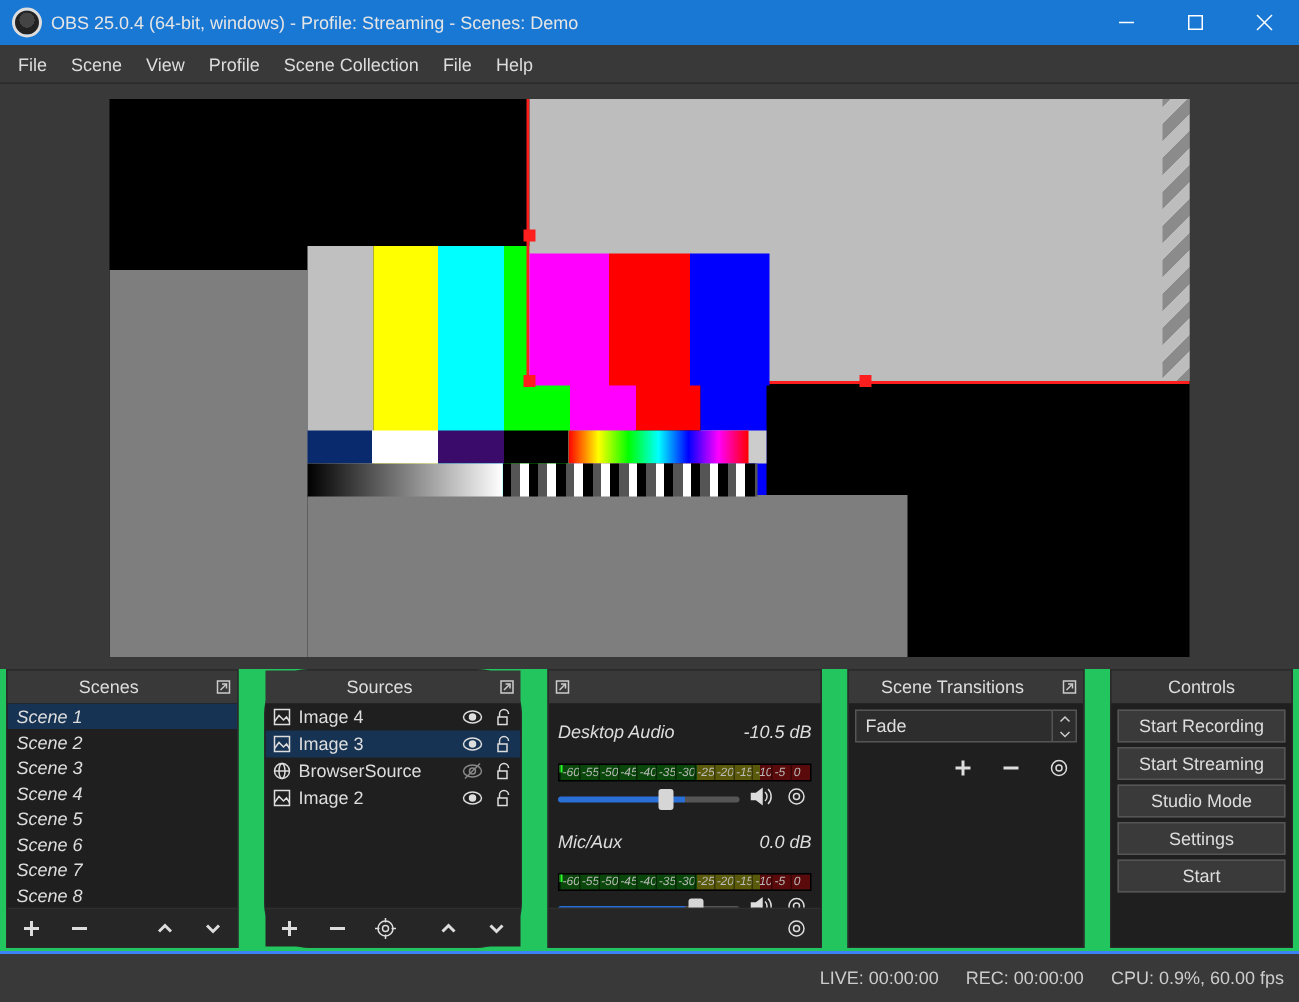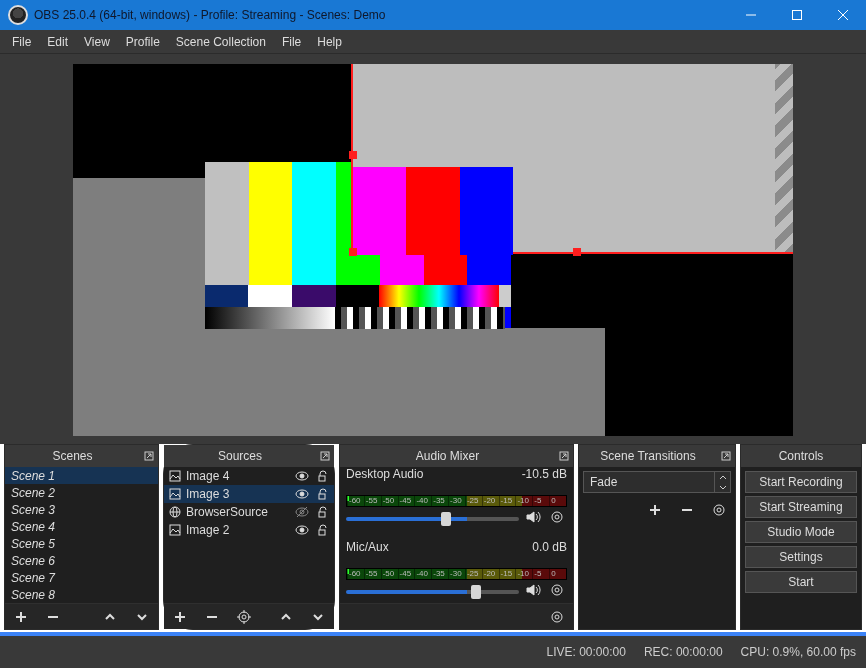--- a/index.html
+++ b/index.html
@@ -1,20 +1,20 @@
 <!DOCTYPE html>
 <html><head>
 <meta charset="utf-8">
 <style>
   * { box-sizing: border-box; margin: 0; padding: 0; font-family: "Segoe UI", Arial, sans-serif; font-size: 12px; }
   html, body { width: 866px; height: 668px; overflow: hidden; background: #000; }
   .window { width: 866px; height: 668px; display: flex; flex-direction: column; background: #393939; }
 
   
-  .titlebar { height: 30px; background: #1978d4; display: flex; align-items: center; color: #0f172a; }
+  .titlebar { height: 30px; background: #1978d4; display: flex; align-items: center; color: #e5e5e5; }
   .titlebar .logo { width: 20px; height: 20px; border-radius: 50%; margin: 0 6px 0 8px; background: radial-gradient(circle at 50% 40%, #444 0 40%, #222 41% 100%); border: 2px solid #ddd; position: relative; }
   .titlebar .title { flex: 1; font-size: 12px; white-space: nowrap; }
   .titlebar .winbtn { width: 46px; height: 30px; display: flex; align-items: center; justify-content: center; }
   .titlebar svg { stroke: #fff; stroke-width: 1; fill: none; }
 
   
   .menubar { height: 40px; background: #393939; display: flex; align-items: center; padding: 0 4px; border-bottom: 1px solid #2b2b2b; }
   .menubar .menuitem { color: #ddd; padding: 3px 8px; }
 
   
@@ -42,21 +42,21 @@
   .canvas .selBox { position: absolute; left: 278px; top: -8px; width: 452px; height: 198px; border: 2px solid #ff1e1e; }
   .selHandle { position: absolute; width: 8px; height: 8px; background: #ff1e1e; }
   .selBox .h4 { left: -4px; top: calc(50% - 4px); }
   .selBox .h6 { left: -4px; bottom: -4px; } .selBox .h7 { left: calc(50% - 4px); bottom: -4px; }
   .selFill { position: absolute; inset: 0; background: #bdbdbd; }
   .selStripe { position: absolute; right: 0; top: 0; width: 26px; height: 100%; background: repeating-linear-gradient(135deg, #8b8b8b 0 8px, #bdbdbd 8px 16px); }
   .selBarsExt { position: absolute; left: 0; top: 109px; width: 160px; height: 88px; display: flex; }
   .selBarsExt div { flex: 1; }
 
   
-  .docks { height: 188px; display: flex; gap: 4px; padding: 0 4px 2px 4px; background: #ffffff; }
+  .docks { height: 188px; display: flex; gap: 17px; padding: 0 4px 2px 4px; background: #22c55e; }
   .dock { background: #202020; display: flex; flex-direction: column; border: 1px solid #2b2b2b; }
   .dock .dtitlebar { height: 22px; background: #393939; display: flex; align-items: center; }
   .dock .dtitle { flex: 1; text-align: center; color: #ddd; }
   .dock .dpop { width: 18px; height: 18px; display: flex; align-items: center; justify-content: center; }
   .dock .dpop svg { stroke: #ccc; fill: none; }
   .dock .body { flex: 1; background: #1f1f1f; overflow: hidden; position: relative; }
 
   
   .scenes { width: 155px; }
   .scenes .list { color: #ddd; }
@@ -70,21 +70,21 @@
   .sources .srow .icn { width: 14px; height: 14px; display:flex; align-items:center; justify-content:center; }
   .sources .srow .lbl { flex: 1; }
   .sources .srow .eye, .sources .srow .lock { width: 16px; height: 16px; display:flex; align-items:center; justify-content:center; }
 
   .bottombar { height: 26px; display:flex; align-items:center; gap: 8px; padding: 0 4px; border-top: 1px solid #2f2f2f; background: #262626; }
   .iconbtn { width: 24px; height: 22px; display:flex; align-items:center; justify-content:center; color:#ddd; }
   .iconbtn svg { stroke:#ddd; fill:none; }
 
   
   .mixer { flex: 1; }
-  .mixer .mixbody { padding: 0 6px; color:#ddd; }
+  .mixer .mixbody { padding: 12px 6px; color:#ddd;font-style:italic; }
   .mixer .chan { margin-bottom: 12px; }
   .mixer .chan .top { display:flex; justify-content: space-between; }
   .mixer .meter { height: 12px; position: relative; margin-top: 14px;
     background: linear-gradient(90deg, #0a470a 0 55%, #5a5a0a 55% 80%, #5a0a0a 80% 100%);
     border:1px solid #000; }
   .mixer .meter .ticks { position: absolute; inset: 0; display:flex; }
   .mixer .meter .ticks span { flex:1; border-left:1px solid rgba(0,0,0,.4); font-size:8px; color:#bbb; text-align:left; padding-left:1px; line-height: 10px; overflow:hidden;}
   .mixer .meter .green { position:absolute; left:0; top:0; height:50%; width:2px; background:#2cff2c; }
   .mixer .sliderrow { display:flex; align-items:center; gap:6px; margin-top:2px; }
   .mixer .track { flex:1; height:4px; background: linear-gradient(90deg, #2a6fd6 0 70%, #555 70% 100%); position:relative; border-radius:2px;}
@@ -105,21 +105,21 @@
   .trans .row3 .spinbox .v { flex:1; padding:3px 6px; }
   .trans .row3 .spinbox .sp { width:16px; display:flex; flex-direction:column; border-left:1px solid #555;}
   .trans .row3 .spinbox .sp div { flex:1; display:flex; align-items:center; justify-content:center;}
 
   
   .controls { width: 122px; }
   .controls .body { padding: 4px; display:flex; flex-direction:column; gap:3px; }
   .controls .btn { height:22px; background:#3a3a3a; border:1px solid #555; color:#ddd; display:flex; align-items:center; justify-content:center; }
 
   
-  .statusbar { height: 22px; background: #393939; display:flex; align-items:center; color:#ccc; padding: 16px 10px; gap: 18px; border-top:4px solid #3b82f6;}
+  .statusbar { height: 22px; background: #393939; display:flex; align-items:center; color:#ccc; padding: 16px 10px; gap: 18px; border-top:2px solid #3b82f6;}
   .statusbar .spacer { flex:1; }
 </style>
 </head>
 <body>
 
 <div class="window">
 
   <div class="titlebar">
     <div class="logo"></div>
     <div class="title">OBS 25.0.4 (64-bit, windows) - Profile: Streaming - Scenes: Demo</div>
@@ -136,21 +136,21 @@
     <div class="winbtn">
         <svg width="12" height="12">
           <line x1="1" y1="1" x2="11" y2="11"></line>
           <line x1="11" y1="1" x2="1" y2="11"></line>
         </svg>
       </div>
   </div>
 
   <div class="menubar">
     <div class="menuitem">File</div>
-    <div class="menuitem">Edit</div>
+    <div class="menuitem">Scene</div>
     <div class="menuitem">View</div>
     <div class="menuitem">Profile</div>
     <div class="menuitem">Scene Collection</div>
     <div class="menuitem">File</div>
     <div class="menuitem">Help</div>
   </div>
 
   <div class="preview">
     <div class="canvas">
       <div class="img2"></div>
@@ -378,21 +378,20 @@
         <div class="iconbtn">
             <svg width="12" height="12">
               <polyline points="2,4 6,8 10,4" stroke-width="2"></polyline>
             </svg>
           </div>
       </div>
     </div>
 
     <div class="dock mixer">
       <div class="dtitlebar">
-        <div class="dtitle">Audio Mixer</div>
         <div class="dpop">
             <svg width="10" height="10">
               <rect x="1" y="1" width="8" height="8"></rect>
               <line x1="3" y1="7" x2="7" y2="3"></line>
               <polyline points="4,3 7,3 7,6"></polyline>
             </svg>
           </div>
       </div>
       <div class="body">
         <div class="mixbody" id="mixer-body">

